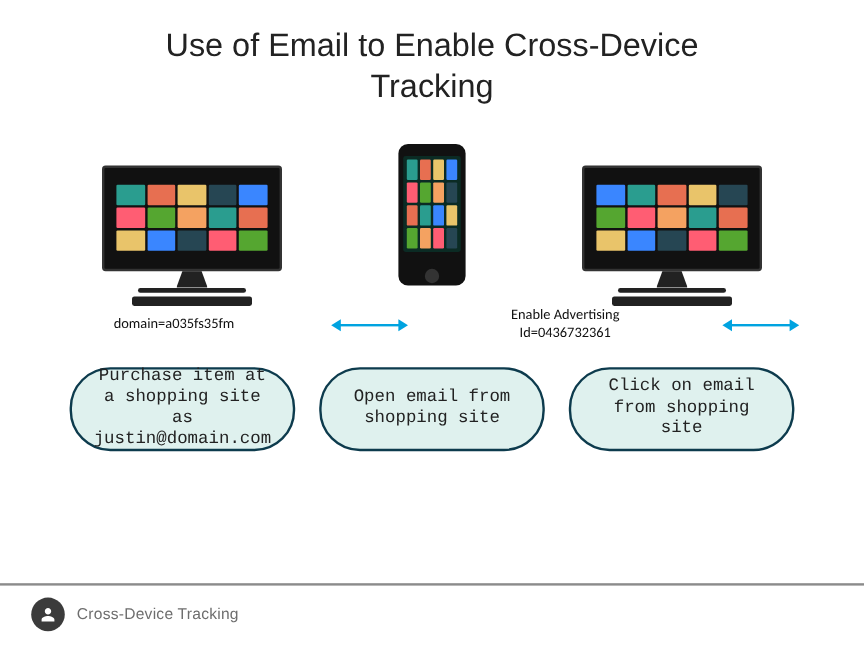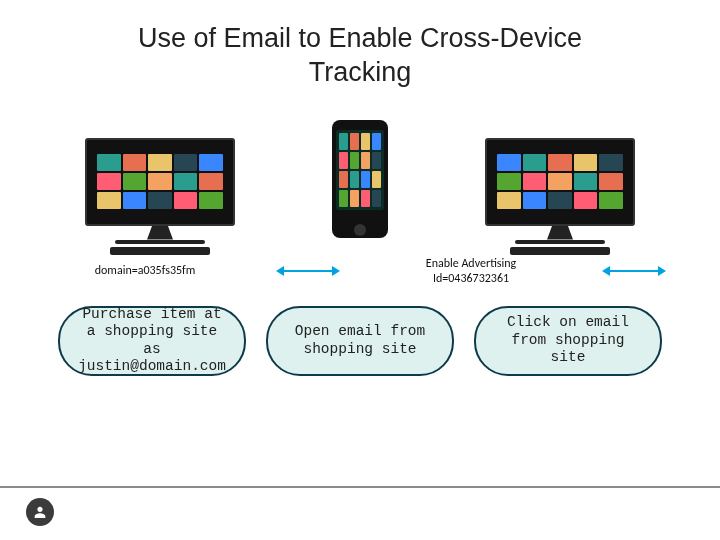--- a/index.html
+++ b/index.html
@@ -230,13 +230,14 @@
   <div class="actionbox">Click on email from shopping site</div>
 </div>
 
 <div class="footer">
   <div class="footer-line"></div>
   <div class="footer-ico">
     <svg viewBox="0 0 24 24">
         <path d="M12 12c2.2 0 4-1.8 4-4s-1.8-4-4-4-4 1.8-4 4 1.8 4 4 4zm0 2c-3 0-8 1.5-8 4.5V21h16v-2.5c0-3-5-4.5-8-4.5z"></path>
       </svg>
   </div>
+  <div class="footer-label">Cross-Device Tracking</div>
 </div>
 
 </body></html>

